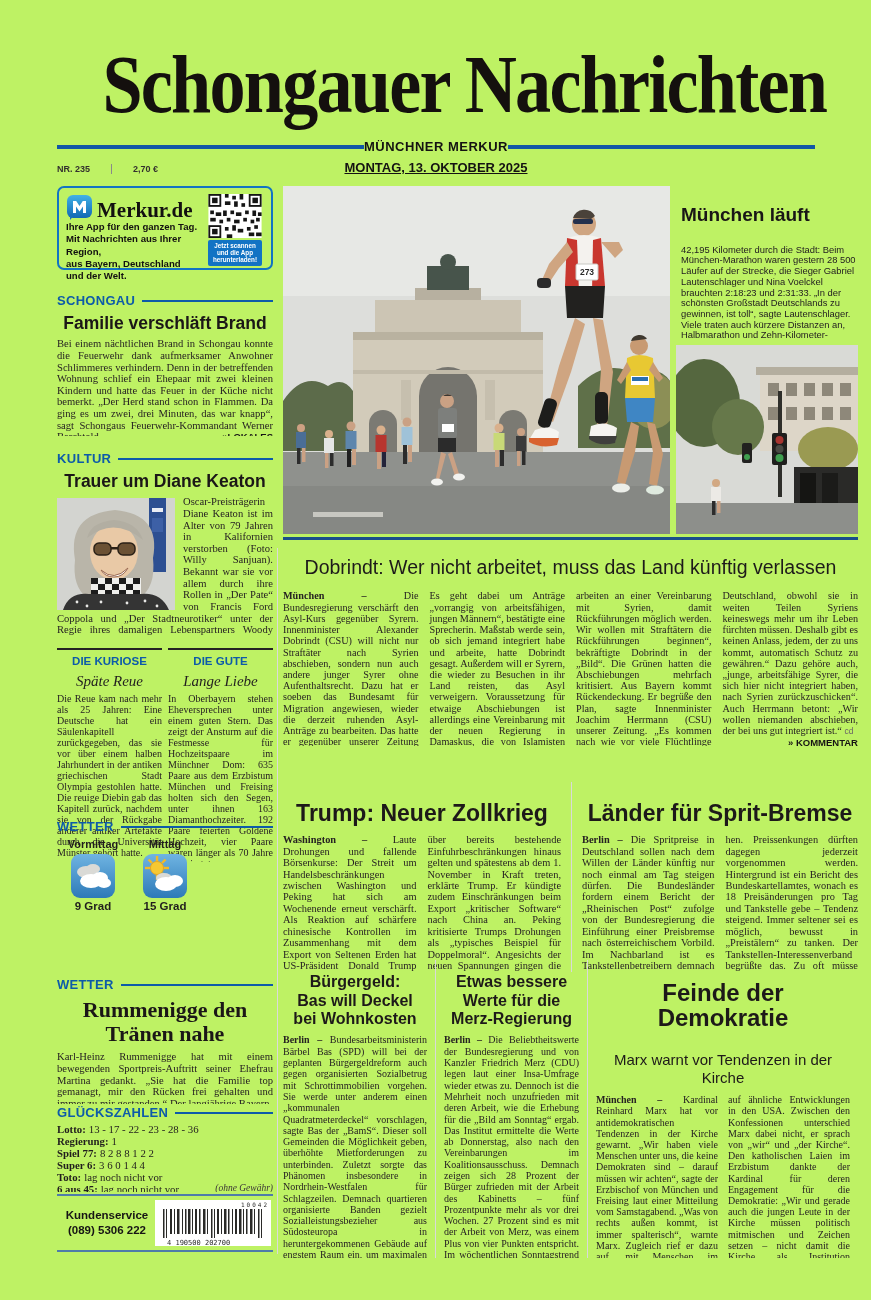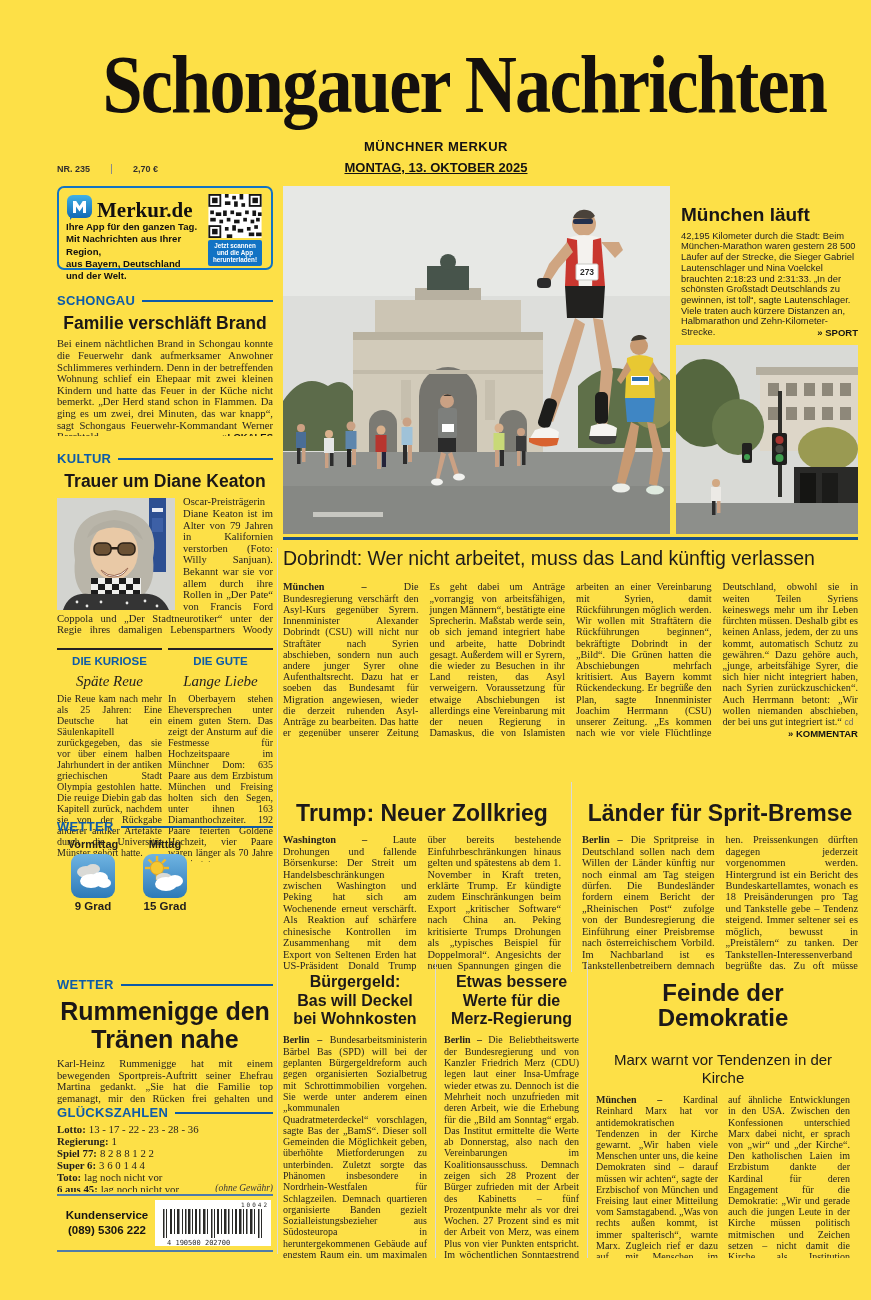--- a/index.html
+++ b/index.html
@@ -1,23 +1,23 @@
 <!DOCTYPE html>
 <html lang="de"><head>
 <meta charset="utf-8">
 <style>
   html,body{margin:0;padding:0;background:#fff;}
-  .page{position:relative;width:871px;height:1300px;background:#fde047;overflow:hidden;
+  .page{position:relative;width:871px;height:1300px;background:#bef264;overflow:hidden;
         font-family:"Liberation Serif",serif;color:#221f1f;}
   .abs{position:absolute;}
 
   
   .mast-title{font:700 82px/1 "Liberation Serif",serif;letter-spacing:-2px;color:#14100e;
               text-align:center;transform:scaleX(.88);transform-origin:center;white-space:nowrap;}
-  .mast-rule-row{display:flex;align-items:center;gap:0;flex-direction:column;}
+  .mast-rule-row{display:flex;align-items:center;gap:0;}
   .mast-rule{flex:1;height:4px;background:#1157a6;}
   .mast-sub{font:700 13px/1 "Liberation Sans",sans-serif;color:#141212;letter-spacing:.5px;white-space:nowrap;}
   .mast-date{font:700 13px/1 "Liberation Sans",sans-serif;text-align:center;color:#141212;text-decoration:underline;}
   .mast-issue{font:700 9px/1 "Liberation Sans",sans-serif;color:#33302e;display:flex;align-items:center;gap:21px;}
   .mast-issue .sep{width:1px;height:10px;background:#8a8a8a;display:inline-block;}
 
   
   .kicker-row{display:flex;align-items:center;gap:7px;margin-bottom:4px;}
   .kicker{font:700 13px/1 "Liberation Sans",sans-serif;color:#0d5ba9;letter-spacing:.3px;white-space:nowrap;}
   .kicker-rule{flex:1;height:2px;background:#0d5ba9;}
@@ -54,26 +54,26 @@
   .gl-row{font:10.8px/1.12 "Liberation Serif",serif;color:#201d1d;}
   .gl-row b{font-weight:700;margin-right:3px;}
   .gl-note{float:right;font:italic 9.5px/1.2 "Liberation Serif",serif;color:#3a3636;}
 
   
   .service{border-top:2px solid #4f7ca9;border-bottom:2px solid #4f7ca9;display:flex;align-items:center;
            justify-content:space-between;padding:5px 2px;height:58px;box-sizing:border-box;}
   .svc-text{font:700 11.5px/1.3 "Liberation Sans",sans-serif;color:#161414;text-align:center;flex:1;}
 
   
-  .mlauft-h{font:700 19px/1.05 "Liberation Sans",sans-serif;color:#191616;margin-bottom:6px;}
+  .mlauft-h{font:700 19px/1.05 "Liberation Sans",sans-serif;color:#191616;margin-bottom:20px;}
   .mlauft-b{font:9.4px/1.14 "Liberation Sans",sans-serif;color:#242121;text-align:left;}
 
   
   .lead-h{font:700 40px/1 "Liberation Sans",sans-serif;letter-spacing:-.8px;color:#221c1c;text-align:center;}
-  .lead-sub{font:400 19.5px/1.1 "Liberation Sans",sans-serif;color:#1d1a1a;}
+  .lead-sub{font:400 19.5px/1.1 "Liberation Sans",sans-serif;color:#1d1a1a;text-align:center;margin-top:9px;}
   .lead-cols{display:grid;grid-template-columns:repeat(4,1fr);column-gap:11px;height:156px;overflow:hidden;margin-top:12px;}
   .lead-col{font:10.2px/1.1 "Liberation Serif",serif;text-align:justify;color:#262222;}
   .author{font:8.5px/1 "Liberation Sans",sans-serif;color:#6b6767;}
   .ref-line{display:block;text-align:right;font:700 9.5px/1.5 "Liberation Sans",sans-serif;color:#161414;}
 
   
   .h-art{font:700 23px/1.05 "Liberation Sans",sans-serif;color:#1d1919;text-align:center;margin-bottom:9px;}
   .cols2{display:grid;grid-template-columns:1fr 1fr;column-gap:11px;height:138px;overflow:hidden;}
   .cols2 .c{font:10.4px/1.1 "Liberation Serif",serif;text-align:justify;color:#262222;}
   #row2{display:grid;grid-template-columns:288px 1fr;}
@@ -323,21 +323,21 @@
         <div class="w-temp">15 Grad</div>
       </div>
     </div>
   </section>
 
   <section class="abs" style="left:57px;top:978px;width:216px;height:126px;overflow:hidden;">
     <div class="kicker-row">
       <span class="kicker">WETTER</span>
       <span class="kicker-rule"></span>
     </div>
-    <h2 class="h-story" style="font-size:25px;">Rummenigge den Tränen nahe</h2>
+    <h2 class="h-story" style="font-size:22px;font-family:Liberation Serif, serif;">Rummenigge den Tränen nahe</h2>
     <p class="body-serif" style="margin:0;">
       <span>Karl-Heinz Rummenigge hat mit einem bewegenden Sportpreis-Auftritt seiner Ehefrau Martina gedankt. „Sie hat die Familie top gemanagt, mir den Rücken frei gehalten und immer zu mir gestanden.“ Der langjährige Bayern-Chef war am Wochenende von Markus Söder (CSU) mit dem „Persönlichen Preis des Ministerpräsidenten“ geehrt worden.</span>
       
     </p>
   </section>
 
   <section class="abs" style="left:57px;top:1106px;width:216px;height:86px;overflow:hidden;">
     <div class="kicker-row">
       <span class="kicker">GLÜCKSZAHLEN</span>
       <span class="kicker-rule"></span>

